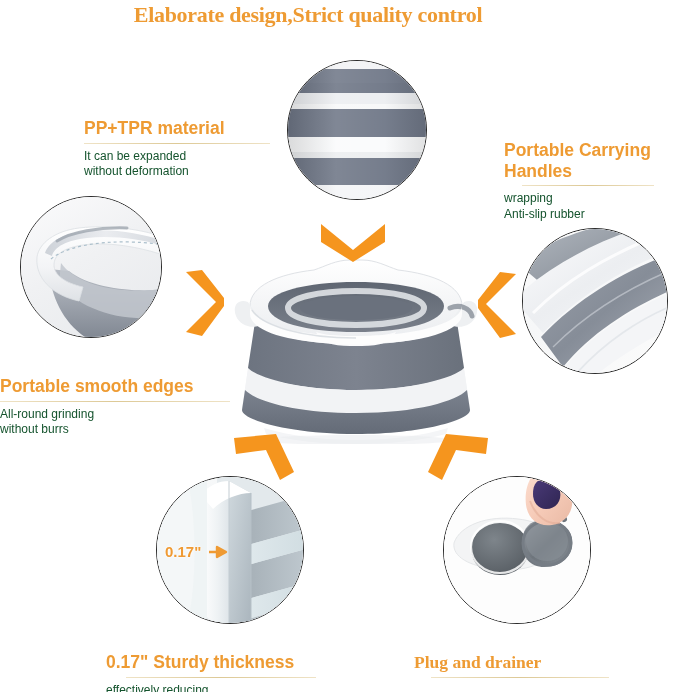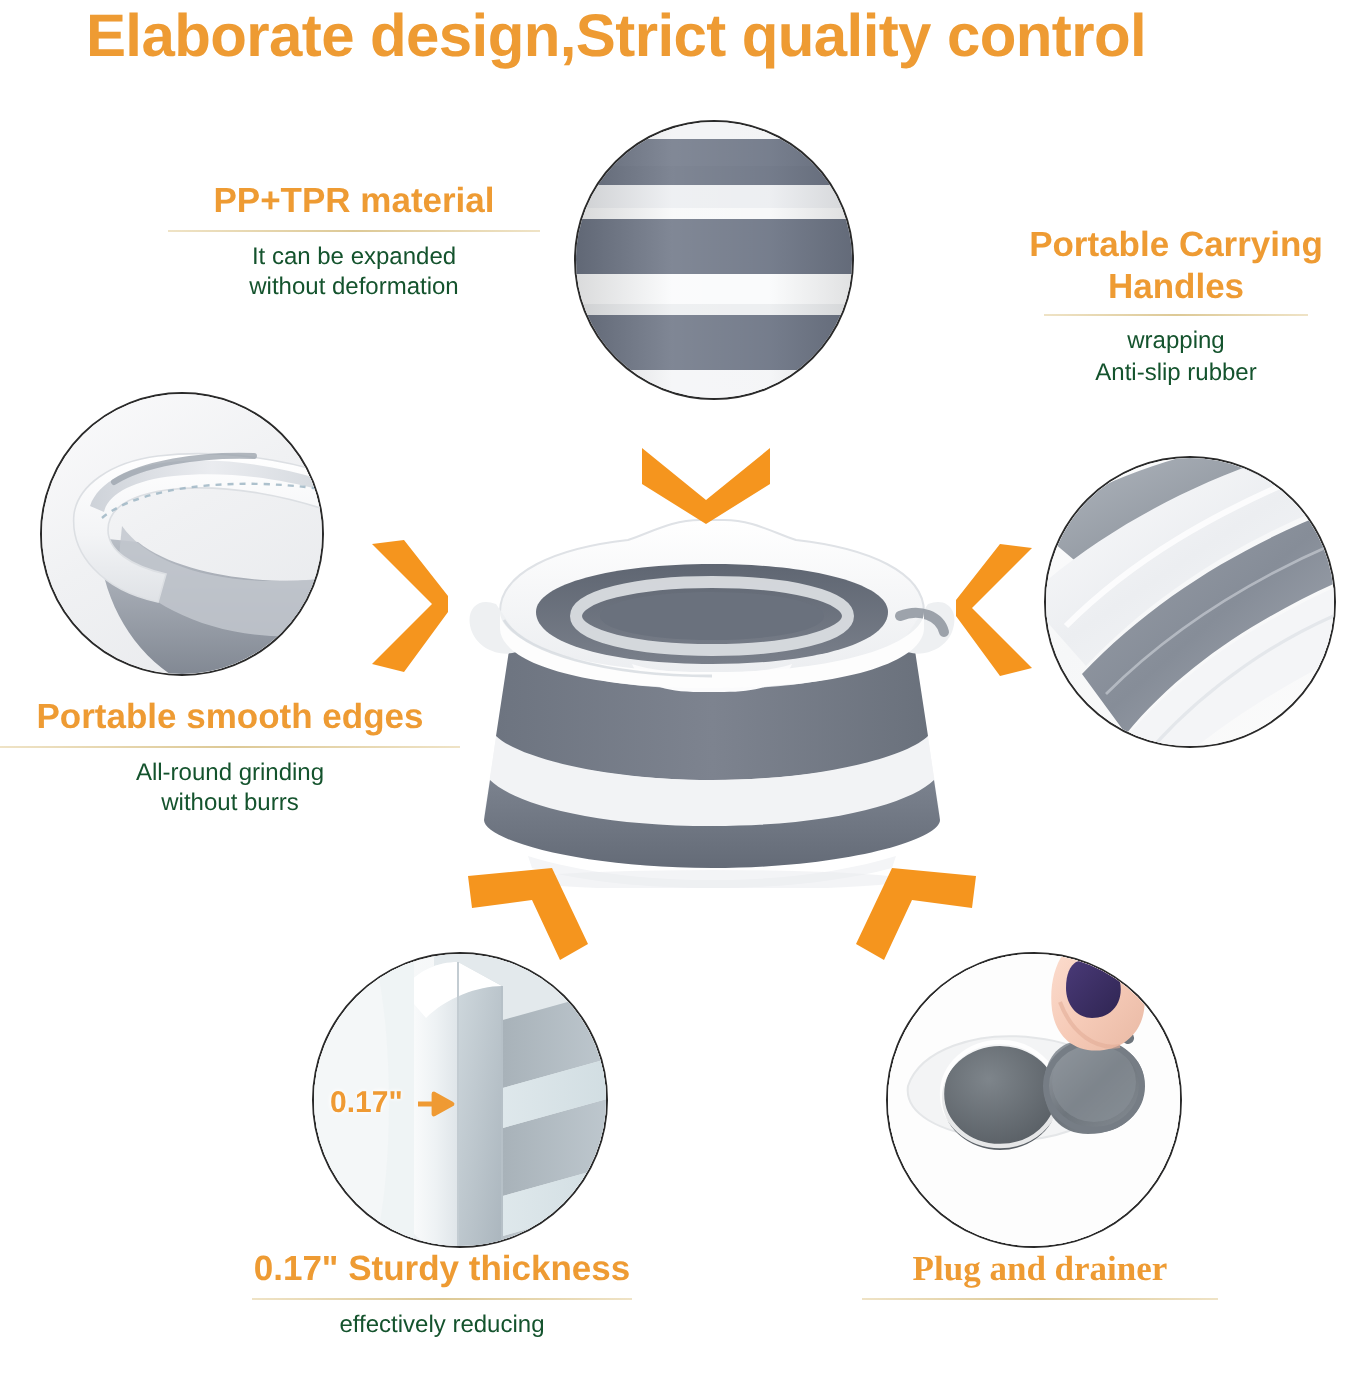--- a/index.html
+++ b/index.html
@@ -9,25 +9,26 @@
     font-family:"Liberation Sans", sans-serif;
     overflow:hidden;
     position:relative;
   }
   #stage{position:relative;width:679px;height:692px;overflow:hidden;}
 
   
   .page-title{
     position:absolute;left:0;top:2px;width:616px;
     text-align:center;
-    font-size:30px;
+    font-size:22px;
     font-weight:bold;
     color:#ee9b33;
     letter-spacing:-0.3px;
     white-space:nowrap;
+    font-family:Liberation Serif, serif;
   }
 
   
   .callout{position:absolute;}
   .callout .head{
     font-size:17.5px;
     font-weight:bold;
     color:#ee9b33;
     line-height:1.18;
     white-space:nowrap;
@@ -36,21 +37,21 @@
   .callout .rule{
     height:1px;
     background:linear-gradient(to right,#efe3c6,#ddc996,#efe3c6);
     margin:4px 0 5px 0;
   }
   .callout .sub{
     font-size:12px;
     color:#14532d;
     line-height:1.30;
   }
-  .c-center{text-align:center;}
+  .c-center{margin-top:28px;}
 
   
   .circle{
     position:absolute;
     border-radius:50%;
     overflow:hidden;
     border:1.4px solid #2a2a2a;
     background:#fff;
     box-sizing:border-box;
   }

